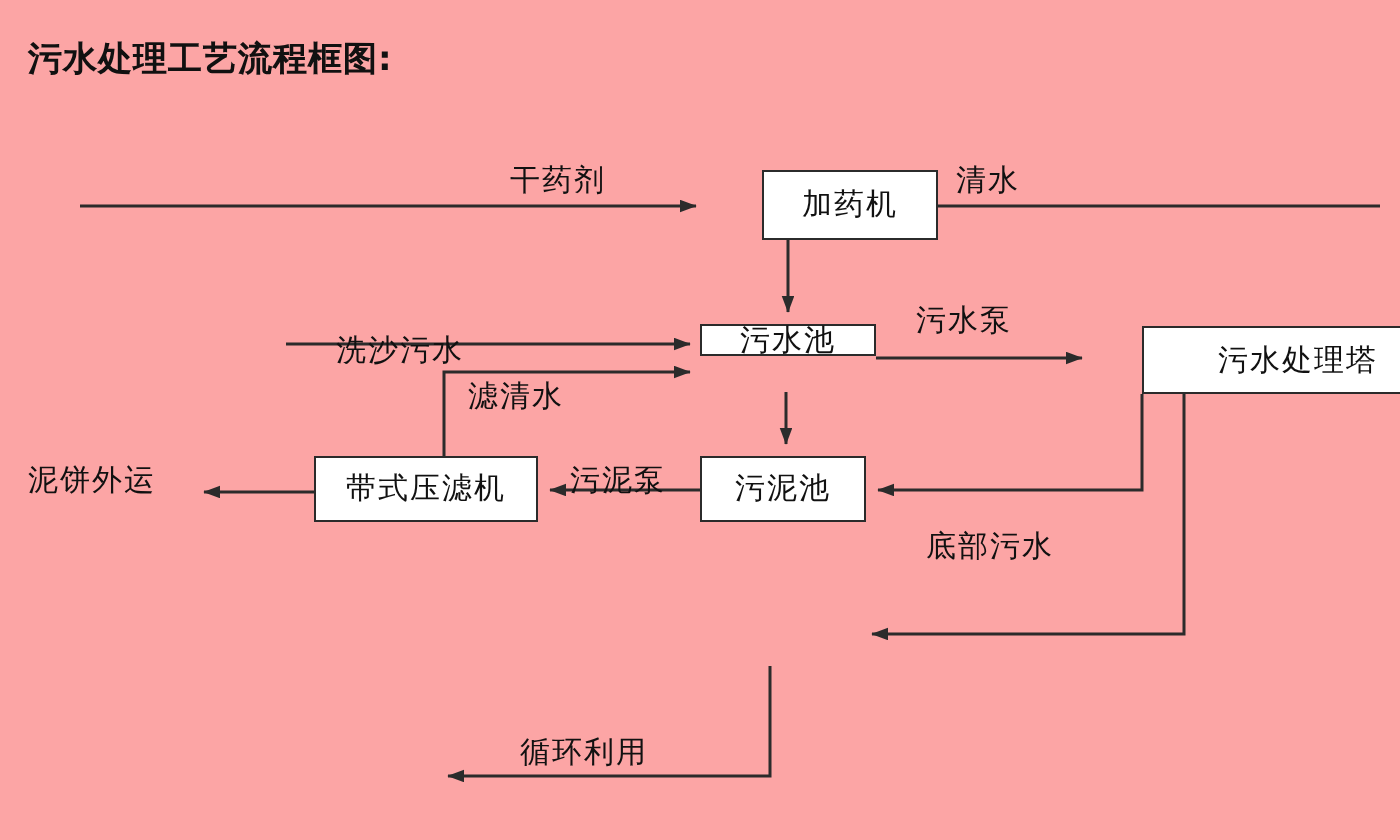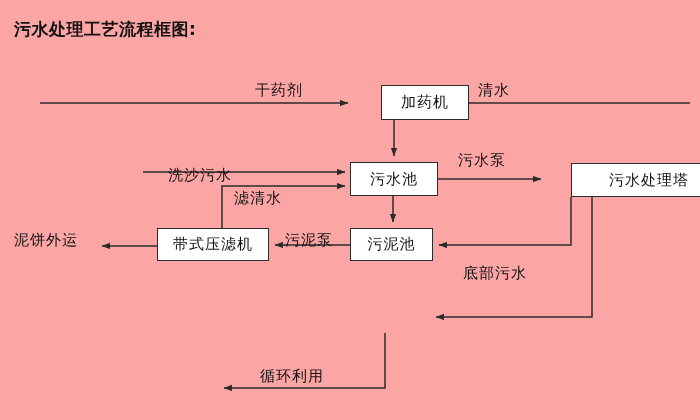--- a/index.html
+++ b/index.html
@@ -99,21 +99,21 @@
       <path d="M592,197 L592,317 L436,317" marker-end="url(#ah)"></path>
 
       <path d="M385,333 L385,388 L224,388" marker-end="url(#ah)"></path>
     </g>
   </svg>
 
   <div class="node" style="left:353px; top:85px; width:88px; height:35px;margin-left:28px;">
     <span>加药机</span>
   </div>
 
-  <div class="node" style="left:350px; top:162px; width:88px; height:34px;">
+  <div class="node" style="left:350px; top:162px; width:88px; height:16px;">
     <span>污水池</span>
   </div>
 
   <div class="node" style="left:547px; top:163px; width:156px; height:34px;margin-left:24px;">
     <span>污水处理塔</span>
   </div>
 
   <div class="node" style="left:157px; top:228px; width:112px; height:33px;">
     <span>带式压滤机</span>
   </div>

